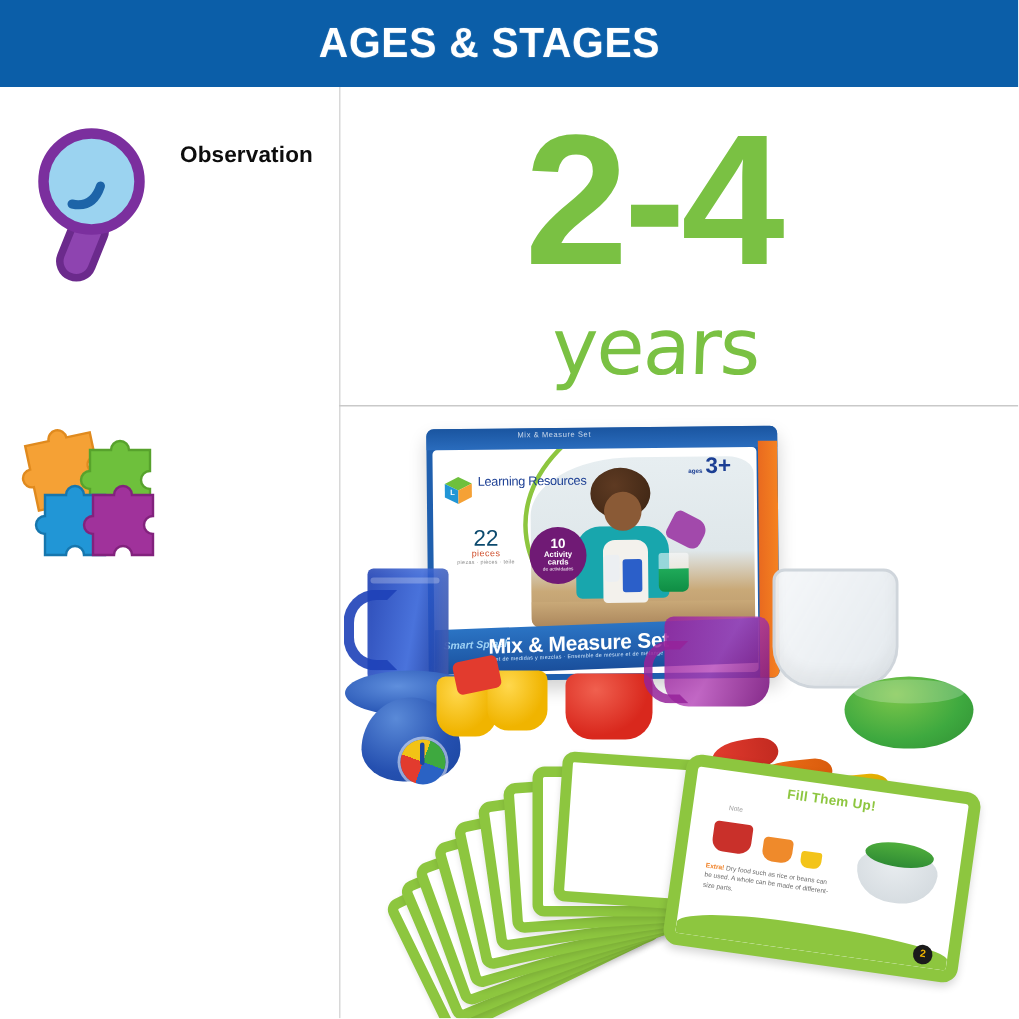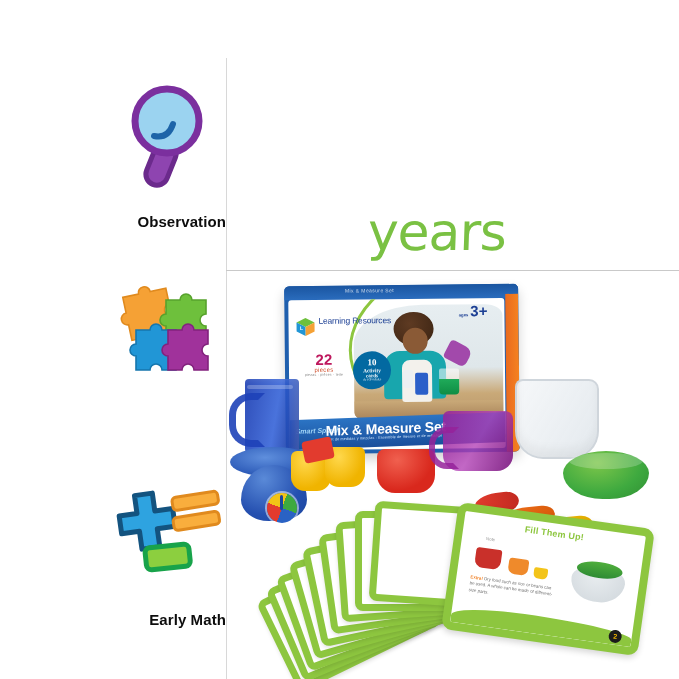--- a/index.html
+++ b/index.html
@@ -58,22 +58,22 @@
   .rail {
     position: absolute;
     left: 0; top: 58px;
     width: 226px; height: 621px;
   }
   .rail-cell {
     position: absolute;
     left: 0;
     width: 226px;
     display: flex;
-    flex-direction: column;
-    align-items: flex-end;
+    flex-direction: row;
+    align-items: flex-start;
   }
   .rail-cell.c1 { top: 22px; }
   .rail-cell.c2 { top: 218px; }
   .rail-cell.c3 { top: 420px; }
   .rail-icon {
     width: 120px;
     height: 118px;
     position: relative;
   }
   .rail-label {
@@ -243,31 +243,30 @@
   }
   .logo-text {
     position: absolute; left: 30px; top: 16px;
     font-size: 8.5px; font-weight: normal; color: #1c3f94;
     line-height: 1.18; letter-spacing: -0.2px;
   }
   .pieces {
     position: absolute; left: 14px; top: 52px;
     text-align: center; width: 42px;
   }
-  .pieces .n { font-size: 15px; color: #be185d; font-weight: bold; line-height: 1; }
+  .pieces .n { font-size: 15px; color: #0c4a6e; font-weight: normal; line-height: 1; }
   .pieces .w { font-size: 6px; color: #cf4d2a; letter-spacing: .3px; }
   .pieces .s { font-size: 3.6px; color: #8a8a8a; letter-spacing: .2px; }
   .badge-act {
     position: absolute; left: 64px; top: 52px;
     width: 38px; height: 38px; border-radius: 50%;
-    background: #0369a1;
+    background: #701a75;
     color: #ffffff; text-align: center;
     display: flex; flex-direction: column; align-items: center; justify-content: center;
     line-height: 1.05;
-    font-family: Liberation Serif, serif;
   }
   .badge-act .b1 { font-size: 9px; font-weight: bold; }
   .badge-act .b2 { font-size: 5.2px; font-weight: bold; }
   .badge-act .b3 { font-size: 3.2px; opacity:.95; }
   .ages3 {
     position: absolute; right: 17px; top: 5px;
     display: flex; align-items: baseline; gap: 2px;
   }
   .ages3 .lbl { font-size: 4.2px; color: #1c3f94; font-weight: bold; line-height:1.1; text-align:right;}
   .ages3 .num { font-size: 15px; color: #1c3f94; font-weight: bold; line-height: 1; }
@@ -433,20 +432,23 @@
             display:flex; align-items:center; justify-content:center; }
 
   
   svg { display:block; overflow: visible; }
 </style>
 </head>
 <body>
 
 <div class="page">
 
+  <div class="banner">
+    <div class="banner-title">AGES &amp; STAGES</div>
+  </div>
 
   <div class="v-divider"></div>
   <div class="h-divider"></div>
 
   <div class="rail">
 
     <div class="rail-cell c1">
       <div class="rail-icon">
         <svg class="mag" viewBox="0 0 92 104" aria-hidden="true">
           <rect x="30" y="58" width="22" height="44" rx="11" fill="#8e44b0" stroke="#6b2a8c" stroke-width="5" transform="rotate(22 41 80)"></rect>
@@ -469,41 +471,25 @@
           <g transform="translate(16 44)">
             <path d="M4 6 h14 a6 6 0 1 1 12 0 h14 v14 a6 6 0 1 0 0 12 v14 h-14 a6 6 0 1 0 -12 0 h-14 v-14 a6 6 0 1 1 0 -12 z" fill="#2196d6" stroke="#1676ad" stroke-width="1.6"></path>
           </g>
           <g transform="translate(48 44)">
             <path d="M4 6 h14 a6 6 0 1 1 12 0 h14 v14 a6 6 0 1 0 0 12 v14 h-14 a6 6 0 1 0 -12 0 h-14 v-14 a6 6 0 1 1 0 -12 z" fill="#a0329b" stroke="#82227d" stroke-width="1.6"></path>
           </g>
         </svg>
       </div>
     </div>
 
-    <div class="rail-cell c3">
-      <div class="rail-icon">
-        <svg class="math" viewBox="0 0 108 90" aria-hidden="true">
-          <g transform="rotate(-8 34 32)">
-            <path d="M24 6 h18 v18 h18 v18 h-18 v18 h-18 v-18 h-18 v-18 h18 z" fill="#2ea3e0" stroke="#13537f" stroke-width="5" stroke-linejoin="round"></path>
-          </g>
-          <g transform="rotate(-9 84 24)">
-            <rect x="60" y="6" width="46" height="13" rx="4" fill="#f9ae3d" stroke="#e08a1e" stroke-width="3"></rect>
-            <rect x="58" y="26" width="46" height="13" rx="4" fill="#f9ae3d" stroke="#e08a1e" stroke-width="3"></rect>
-          </g>
-          <g transform="rotate(-6 54 72)">
-            <rect x="32" y="58" width="44" height="22" rx="5" fill="#8ccf3f" stroke="#18a34a" stroke-width="5"></rect>
-          </g>
-        </svg>
-      </div>
-      <div class="rail-label">Early Math</div>
-    </div>
 
   </div>
 
   <div class="age-panel">
+    <div class="age-big">2-4</div>
     <div class="age-unit">years</div>
   </div>
 
   <div class="photo">
 
     <div class="box-wrap">
       <div class="box-outer">
         <div class="box-topface">
           <div class="tiny">Mix &amp; Measure Set</div>
         </div>

